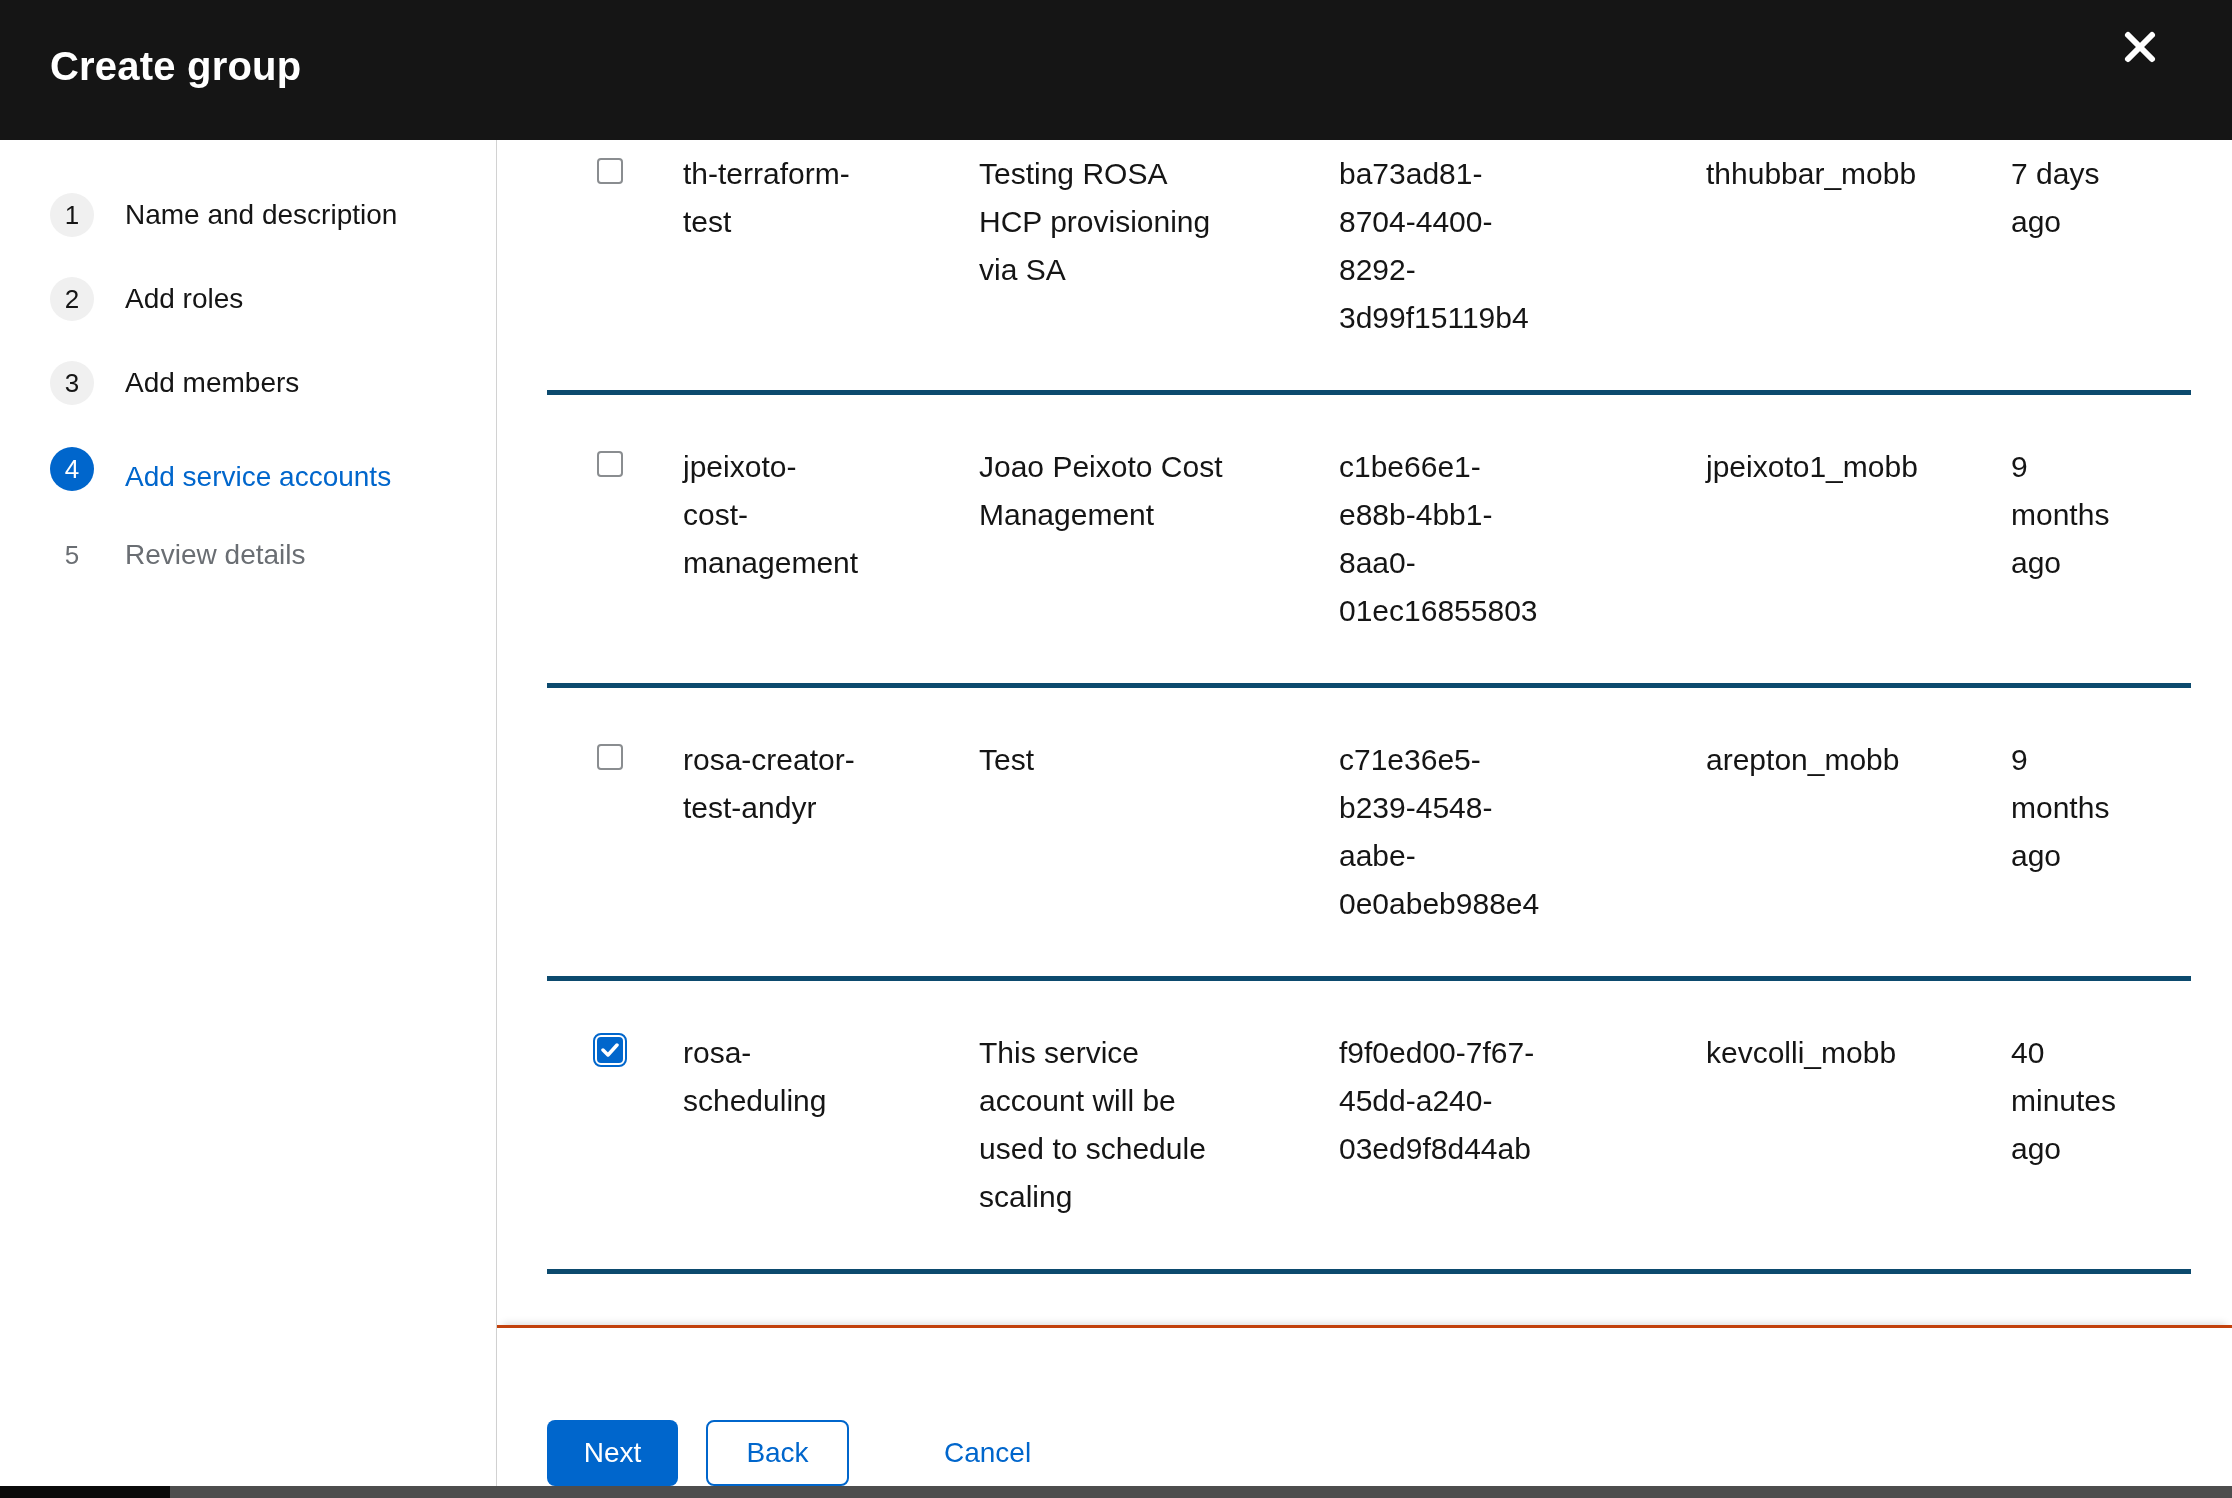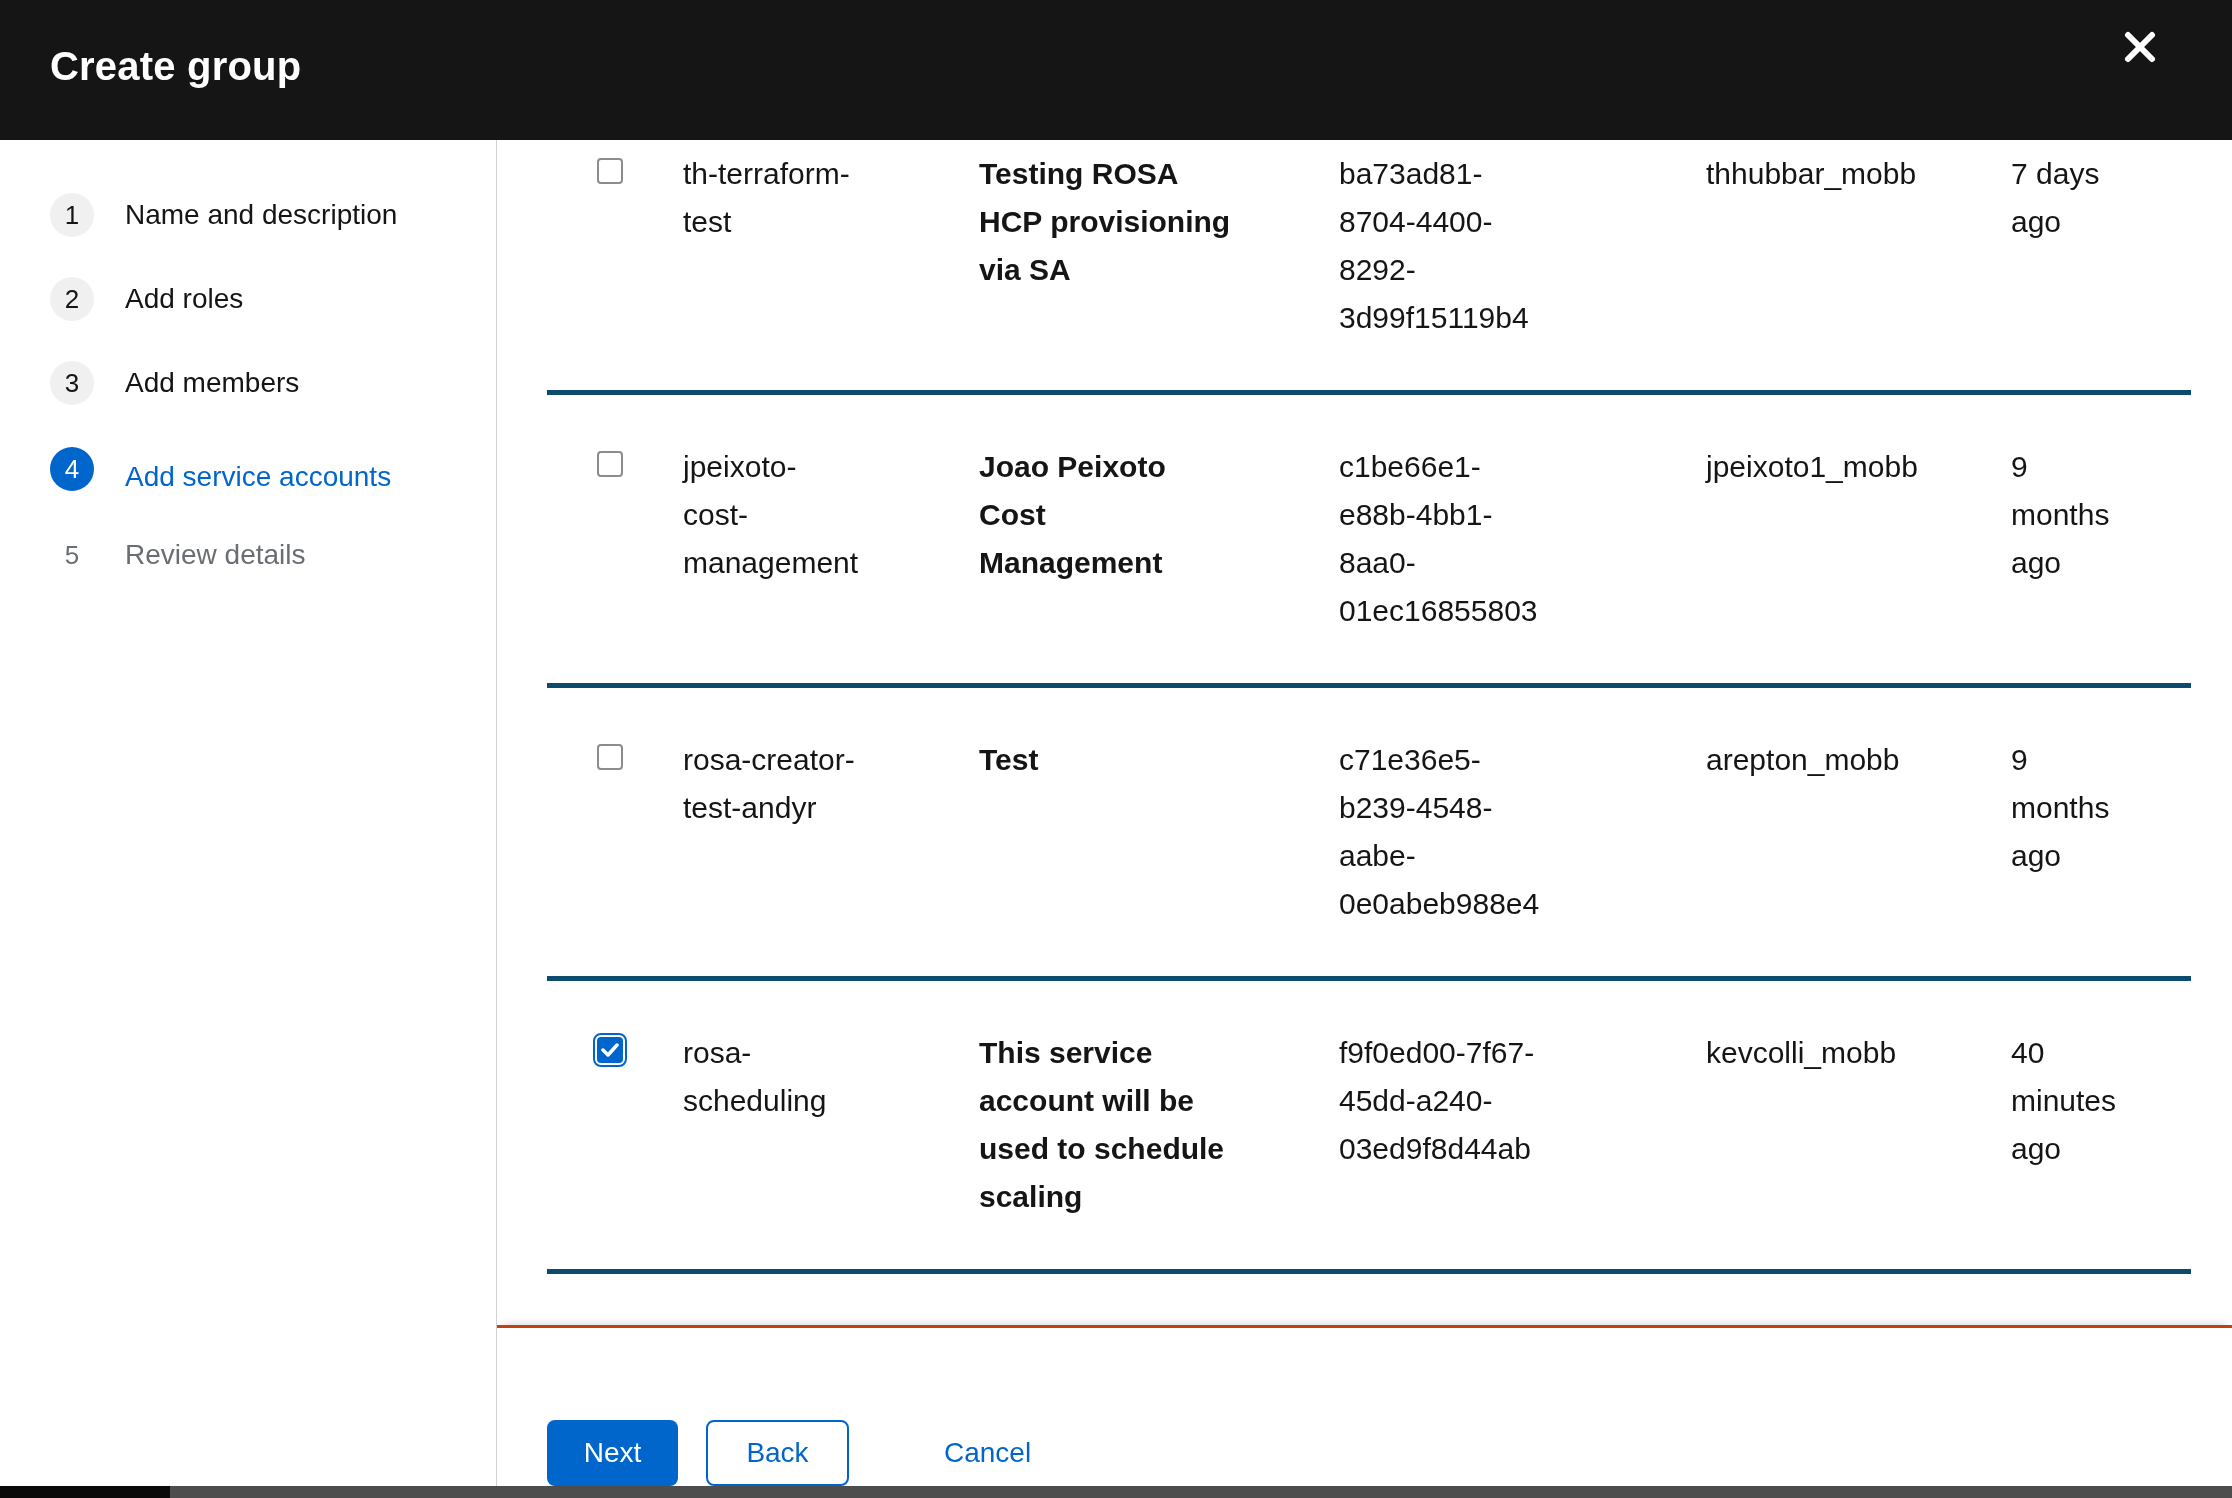--- a/index.html
+++ b/index.html
@@ -62,21 +62,21 @@
   .sa-row {
     display: grid;
     grid-template-columns: 136px 296px 360px 367px 305px 180px;
     padding: 48px 0;
     border-bottom: 5px solid #0c4a6e;
     font-size: 30px; line-height: 48px;
   }
   .sa-row.first { padding-top: 10px; }
   .cell-check { padding-left: 50px; padding-top: 8px; }
   .cell-name  { width: 296px; } .cell-name  .txt { display:block; max-width: 178px; }
-  .cell-desc  .txt { display:block; max-width: 256px; font-weight: bold; }
+  .cell-desc  .txt { display:block; max-width: 256px; }
   .cell-client .txt { display:block; max-width: 217px; }
   .cell-owner .txt { display:block; max-width: 232px; }
   .cell-time  .txt { display:block; max-width: 102px; }
 
   .checkbox {
     width: 26px; height: 26px;
     border: 2px solid #8a8d90; border-radius: 4px;
     background: #fff; cursor: pointer;
     display: flex; align-items: center; justify-content: center;
   }

